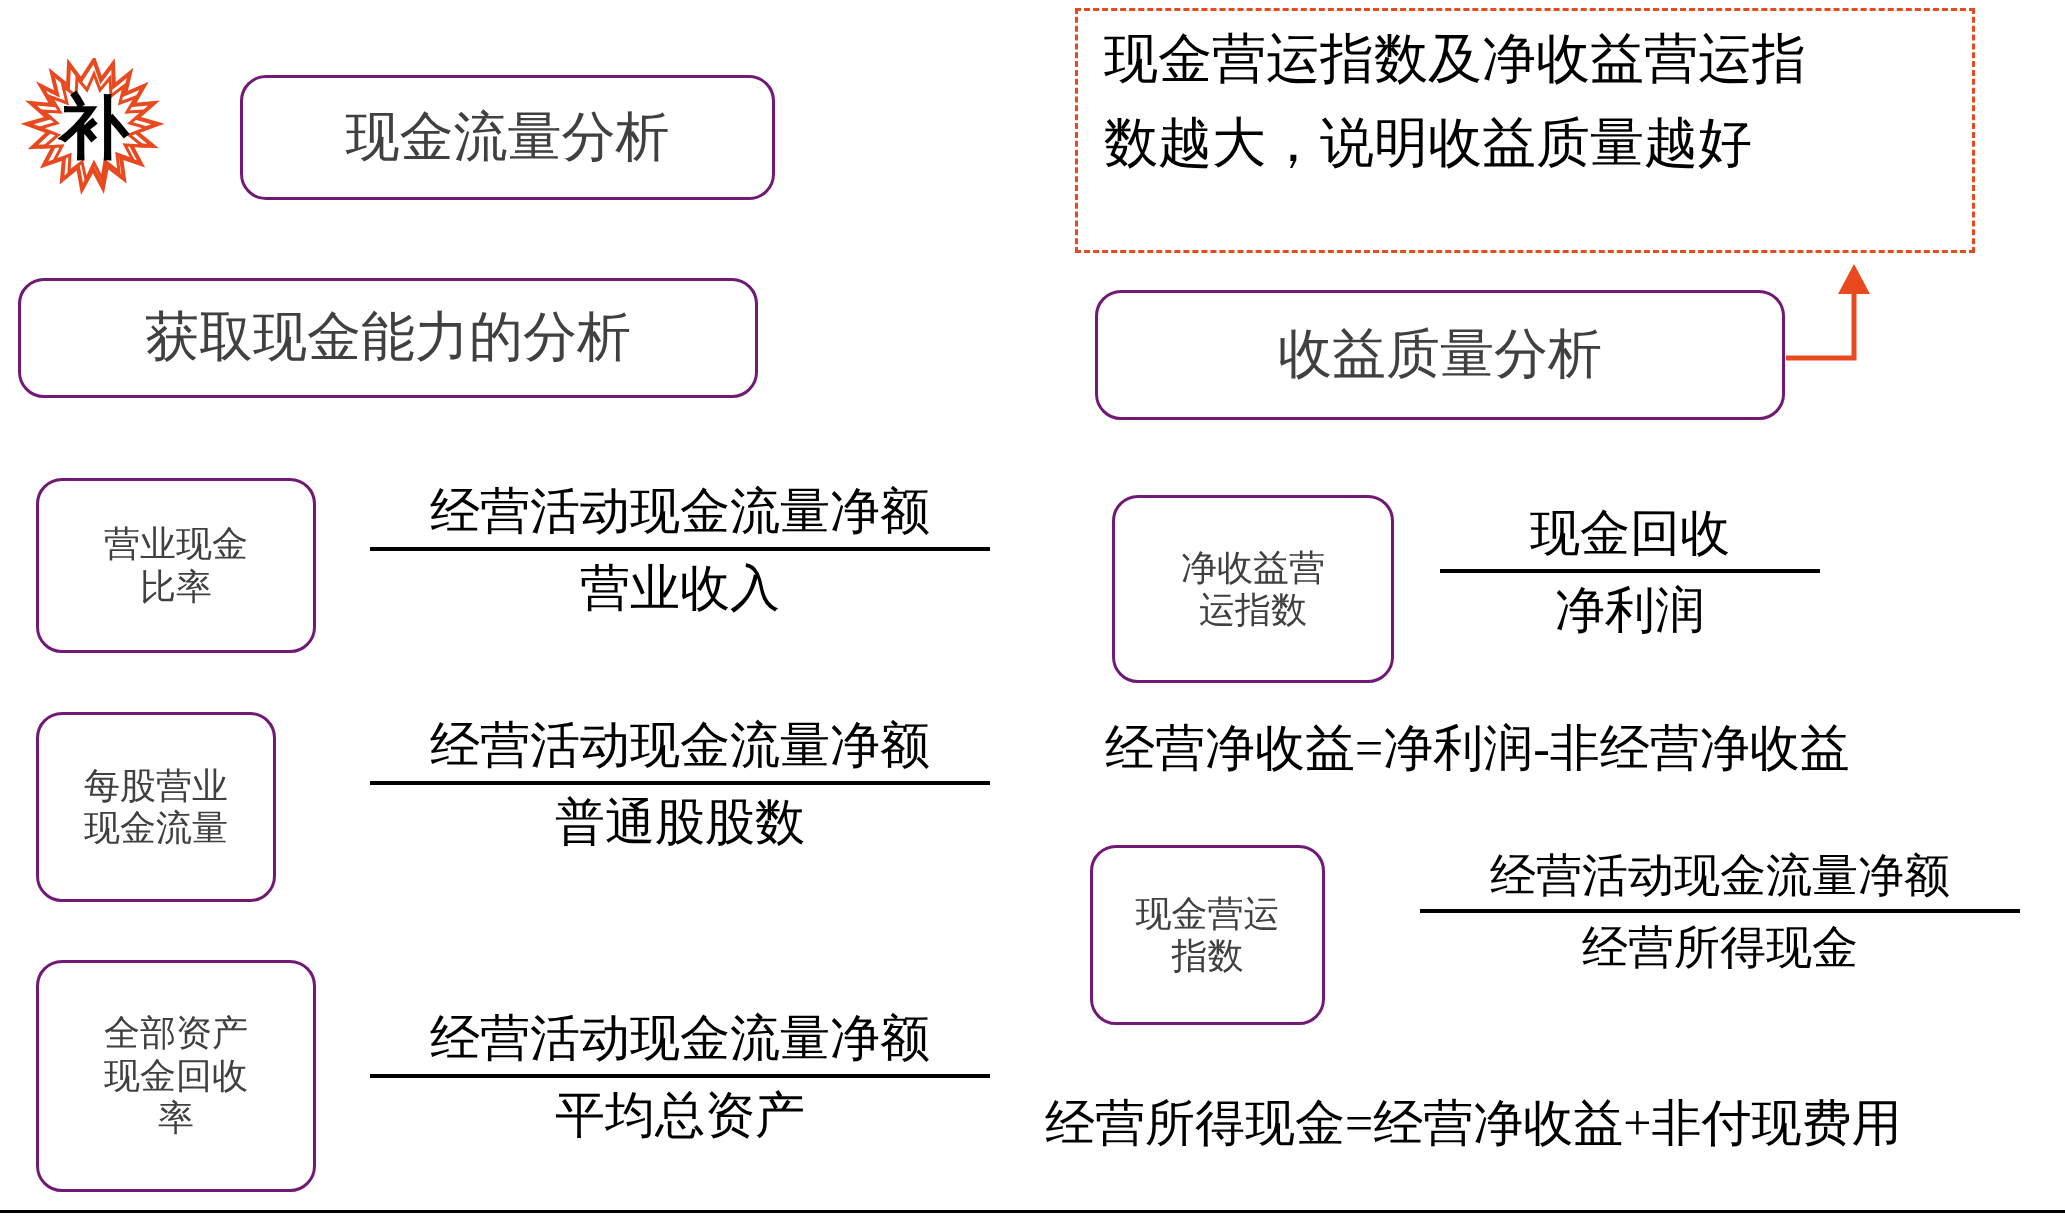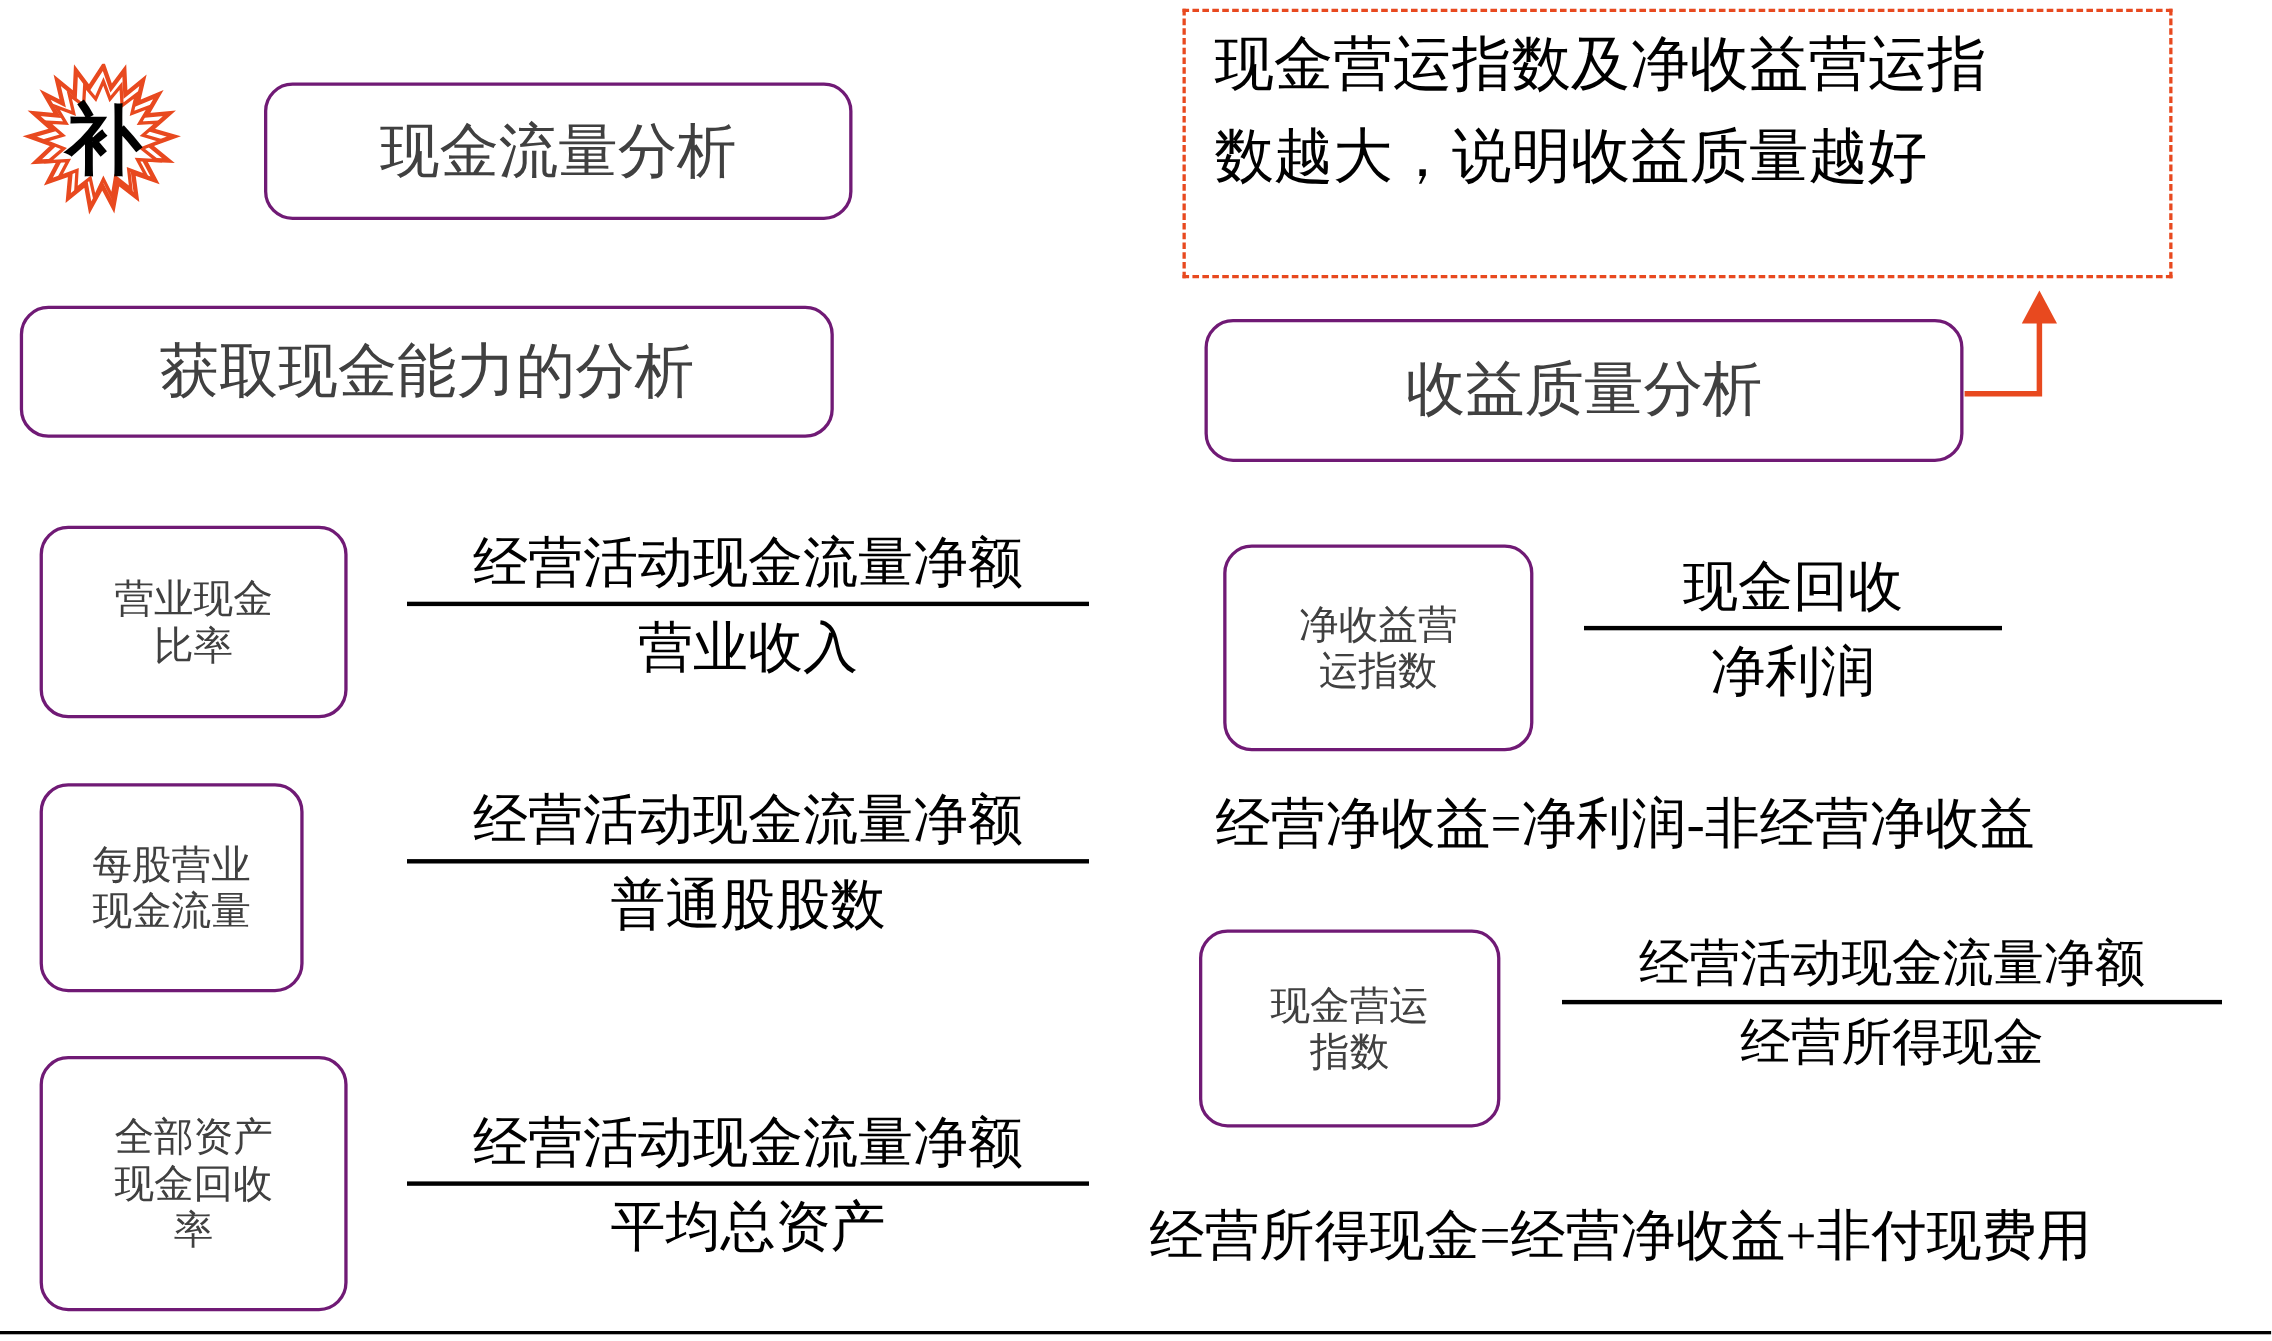--- a/index.html
+++ b/index.html
@@ -171,21 +171,21 @@
     <span>运指数</span>
   </div>
   <div class="frac f50" style="left:1440px; top:500px; width:380px;">
     <div class="num">现金回收</div>
     <div class="bar"></div>
     <div class="den">净利润</div>
   </div>
 
   <div class="plain f50" style="left:1105px; top:715px;">经营净收益=净利润-非经营净收益</div>
 
-  <div class="box f48" style="left:1090px; top:845px; width:274px; height:180px; flex-direction:column;">
+  <div class="box f48" style="left:1090px; top:845px; width:235px; height:180px; flex-direction:column;">
     <span>现金营运</span>
     <span>指数</span>
   </div>
   <div class="frac f46" style="left:1420px; top:845px; width:600px;">
     <div class="num">经营活动现金流量净额</div>
     <div class="bar"></div>
     <div class="den">经营所得现金</div>
   </div>
 
   <div class="plain f50" style="left:1045px; top:1090px;">经营所得现金=经营净收益+非付现费用</div>

